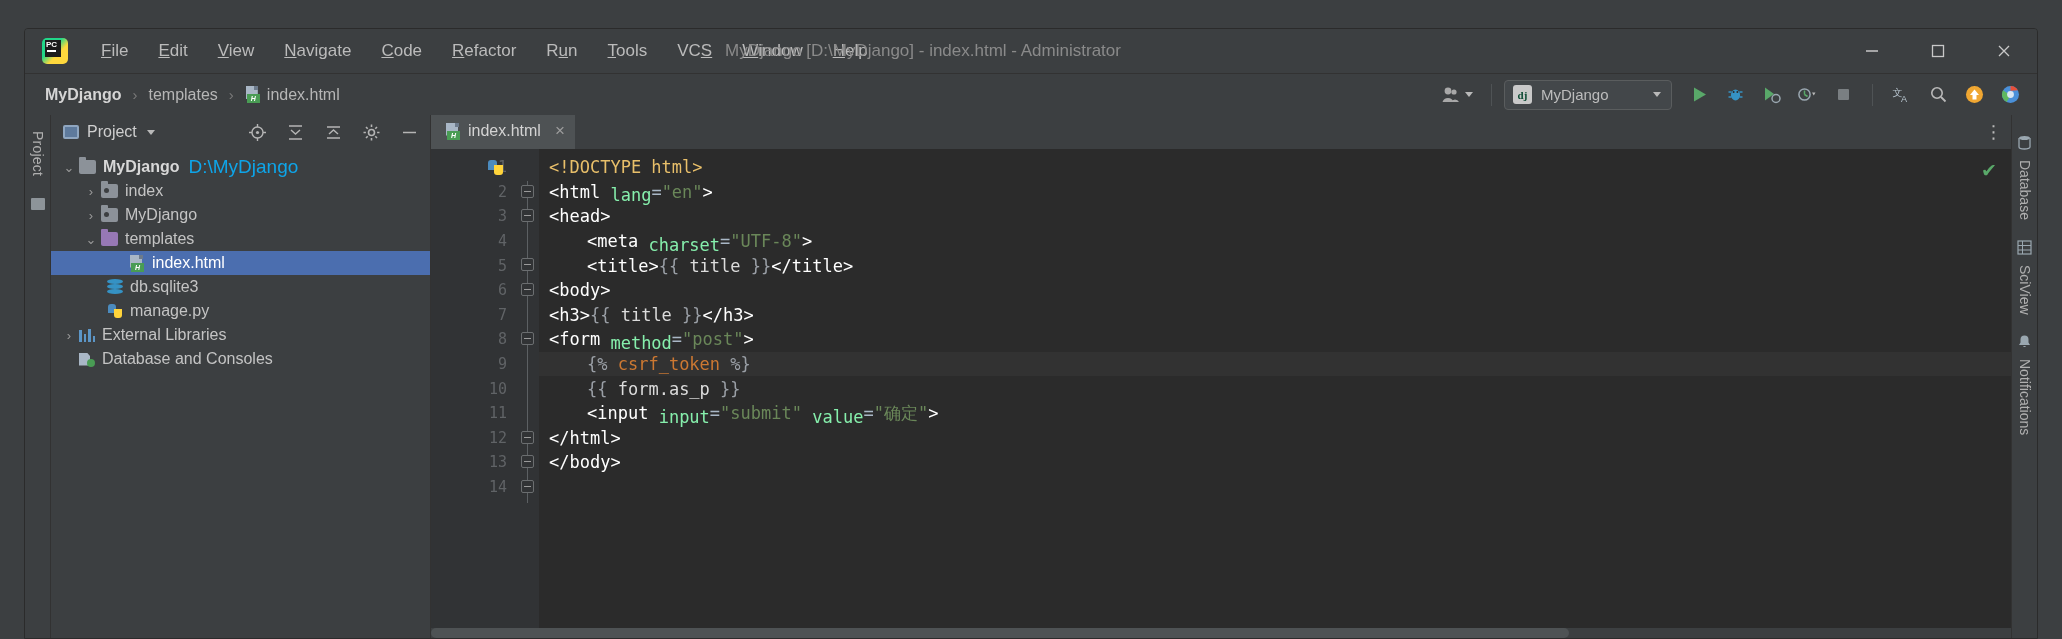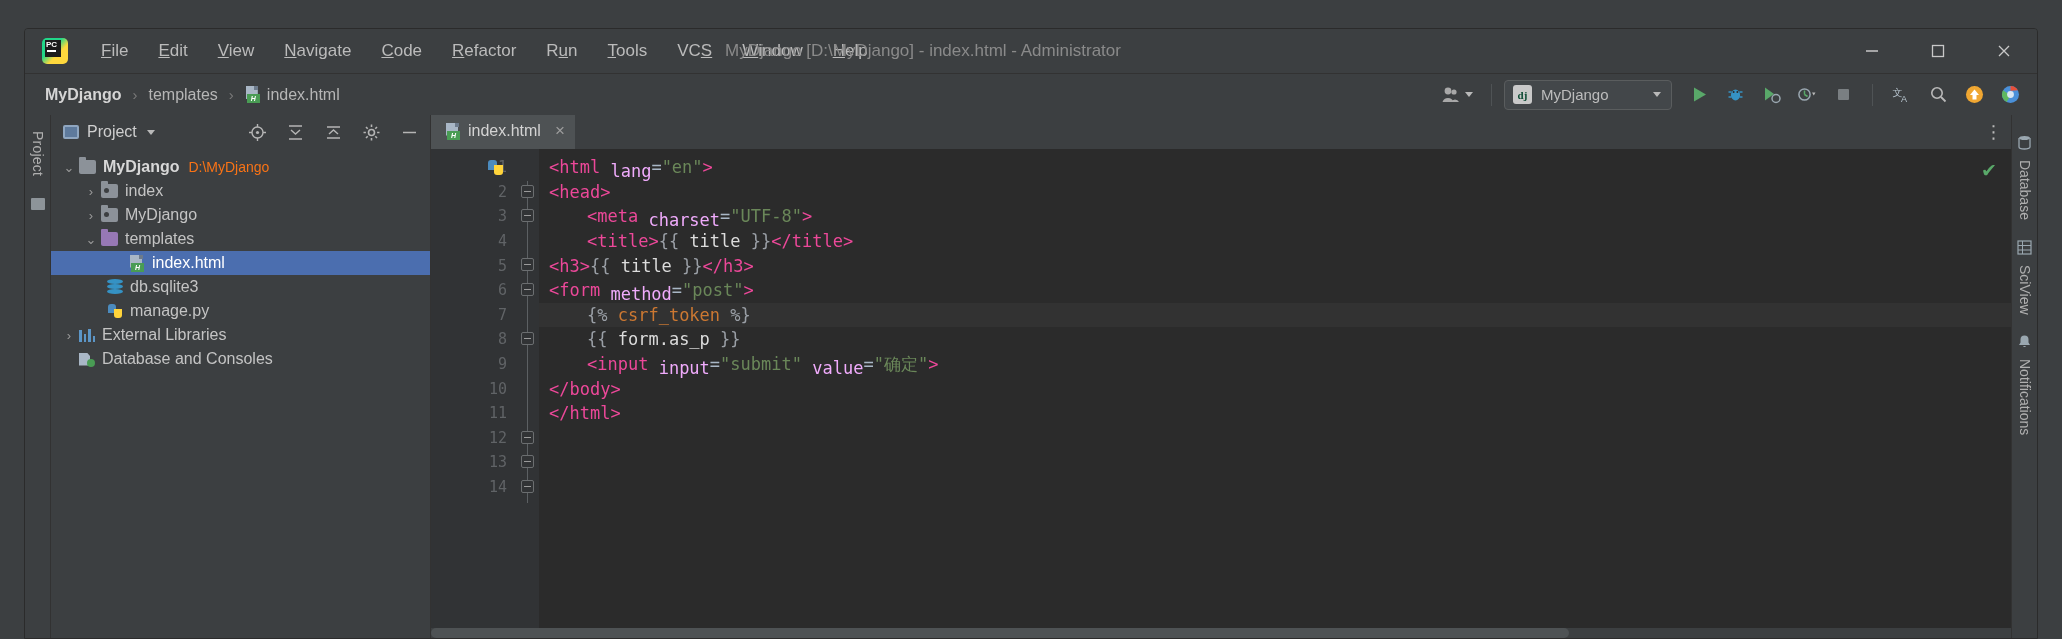--- a/index.html
+++ b/index.html
@@ -165,21 +165,21 @@
   .db-ico i { position: absolute; left: 0; width: 16px; height: 5px; background: #3592c4; border-radius: 50%; }
   .db-ico i:nth-child(1){ top: 0; } .db-ico i:nth-child(2){ top: 5px; } .db-ico i:nth-child(3){ top: 10px; }
   .py-ico { width: 16px; height: 16px; flex: 0 0 16px; margin-right: 7px; position: relative; }
   .py-ico .a { position:absolute; left:1px; top:1px; width:8px; height:9px; background:#4b8bbe; border-radius:3px 3px 0 0; }
   .py-ico .b { position:absolute; right:1px; bottom:1px; width:8px; height:9px; background:#ffd43b; border-radius:0 0 3px 3px; }
   .lib-ico { width: 16px; height: 14px; flex:0 0 16px; margin-right: 7px; display:flex; gap:2px; align-items:flex-end; }
   .lib-ico s { display:block; width:3px; background:#5c96c7; text-decoration:none; }
   .scr-ico { width: 16px; height: 15px; flex:0 0 16px; margin-right: 7px; position: relative; }
   .scr-ico .p { position:absolute; left:0; top:1px; width:11px; height:13px; background:#a9b7c6; clip-path: polygon(0 0,72% 0,100% 26%,100% 100%,0 100%); }
   .scr-ico .d { position:absolute; right:0; bottom:0; width:8px; height:8px; background:#499c54; border-radius:50%; }
-  .node .path { color: #f97316; margin-left: 9px; font-weight: normal; font-size: 14px; }
+  .node .path { color: #0ea5e9; margin-left: 9px; font-weight: normal; font-size: 19px; }
   .node .nm.bold { font-weight: bold; color: #d8d8d8; }
 
   
   .editorwrap { flex: 1; display: flex; flex-direction: column; min-width: 0; background: #2b2b2b; }
   .tabstrip {
     height: 34px; flex: 0 0 34px; background: #3c3f41;
     display: flex; align-items: stretch; position: relative;
   }
   .etab {
     display: flex; align-items: center; gap: 8px; padding: 0 10px 0 14px;
@@ -217,22 +217,22 @@
   .fmark:after { content:""; position:absolute; left:2px; top:5px; width:7px; height:1px; background:#9a9a9a; }
   .fguide { position: absolute; left: 10px; width: 1px; background: #5c6063; }
 
   .codepane { flex: 1; padding-top: 6px; position: relative; overflow: hidden; }
   .cline {
     height: 24.6px; display: flex; align-items: center;
     font-family: "DejaVu Sans Mono", monospace; font-size: 17px;
     white-space: pre; padding-left: 10px; color: #a9b7c6;
   }
   .cline.cur { background: #323232; }
-  .tok-tag   { color: #ec4899; }
-  .tok-attr  { color: #f0abfc; margin-top: 7px; }
+  .tok-tag   { color: #ffffff; }
+  .tok-attr  { color: #86efac; margin-top: 7px; }
   .tok-str   { color: #6a8759; }
   .tok-punct { color: #a9b7c6; }
   .tok-dj    { color: #9a9fa6; }
   .tok-djk   { color: #cc7832; }
   .tok-var   { color: #dcdcdc; }
   .tok-doct  { color: #e8bf6a; }
 
   .check {
     position: absolute; right: 14px; top: 10px; color: #59a869; font-size: 19px;
   }
@@ -591,42 +591,44 @@
             </div>
           <div class="fline">
               <span class="fmark"></span>
             </div>
           <div class="fline">
               <span class="fmark"></span>
             </div>
         </div>
 
         <div class="codepane">
+          <div class="cline"><span class="tok-doct">&lt;!DOCTYPE html&gt;</span></div>
 
           <div class="cline"><span class="tok-tag">&lt;html </span><span class="tok-attr">lang</span><span class="tok-punct">=</span><span class="tok-str">"en"</span><span class="tok-tag">&gt;</span></div>
 
           <div class="cline"><span class="tok-tag">&lt;head&gt;</span></div>
 
           <div class="cline" style="padding-left:48px"><span class="tok-tag">&lt;meta </span><span class="tok-attr">charset</span><span class="tok-punct">=</span><span class="tok-str">"UTF-8"</span><span class="tok-tag">&gt;</span></div>
 
           <div class="cline" style="padding-left:48px"><span class="tok-tag">&lt;title&gt;</span><span class="tok-dj">{{ </span><span class="tok-var">title</span><span class="tok-dj"> }}</span><span class="tok-tag">&lt;/title&gt;</span></div>
 
+          <div class="cline"><span class="tok-tag">&lt;body&gt;</span></div>
 
           <div class="cline"><span class="tok-tag">&lt;h3&gt;</span><span class="tok-dj">{{ </span><span class="tok-var">title</span><span class="tok-dj"> }}</span><span class="tok-tag">&lt;/h3&gt;</span></div>
 
           <div class="cline"><span class="tok-tag">&lt;form </span><span class="tok-attr">method</span><span class="tok-punct">=</span><span class="tok-str">"post"</span><span class="tok-tag">&gt;</span></div>
 
           <div class="cline cur" style="padding-left:48px"><span class="tok-dj">{% </span><span class="tok-djk">csrf_token</span><span class="tok-dj"> %}</span></div>
 
           <div class="cline" style="padding-left:48px"><span class="tok-dj">{{ </span><span class="tok-var">form.as_p</span><span class="tok-dj"> }}</span></div>
 
           <div class="cline" style="padding-left:48px"><span class="tok-tag">&lt;input </span><span class="tok-attr">input</span><span class="tok-punct">=</span><span class="tok-str">"submit"</span><span class="tok-attr"> value</span><span class="tok-punct">=</span><span class="tok-str">"确定"</span><span class="tok-tag">&gt;</span></div>
 
+          <div class="cline"><span class="tok-tag">&lt;/html&gt;</span></div>
           <div class="cline"><span class="tok-tag">&lt;/body&gt;</span></div>
-          <div class="cline"><span class="tok-tag">&lt;/html&gt;</span></div>
 
           <div class="check">✔</div>
         </div>
       </div>
     </div>
 
     <div class="rightstrip">
       <div class="rico">
         <svg width="15" height="15" viewBox="0 0 15 15">
             <ellipse cx="7.5" cy="3" rx="5.5" ry="2" fill="#9aa7b0"></ellipse>

